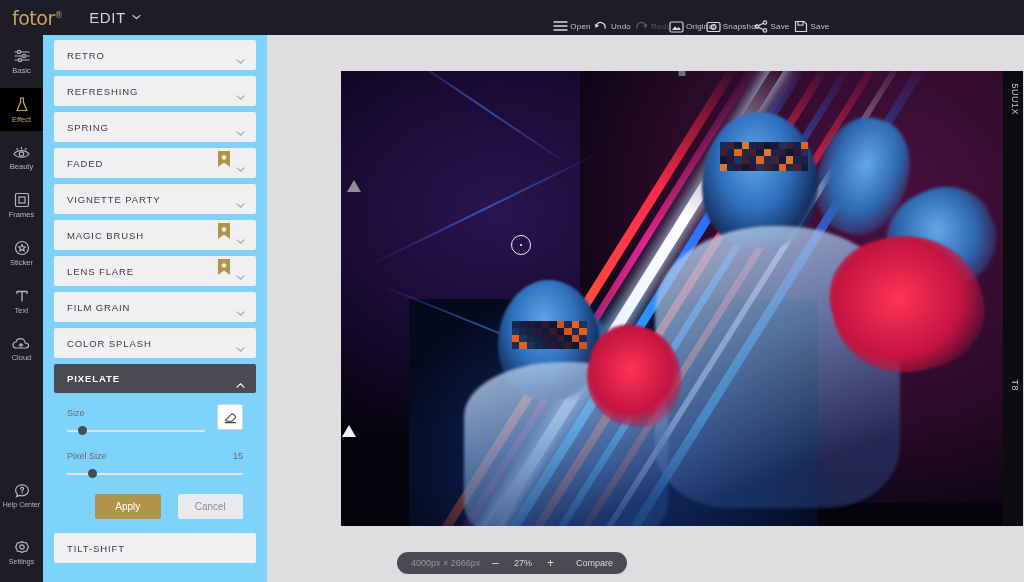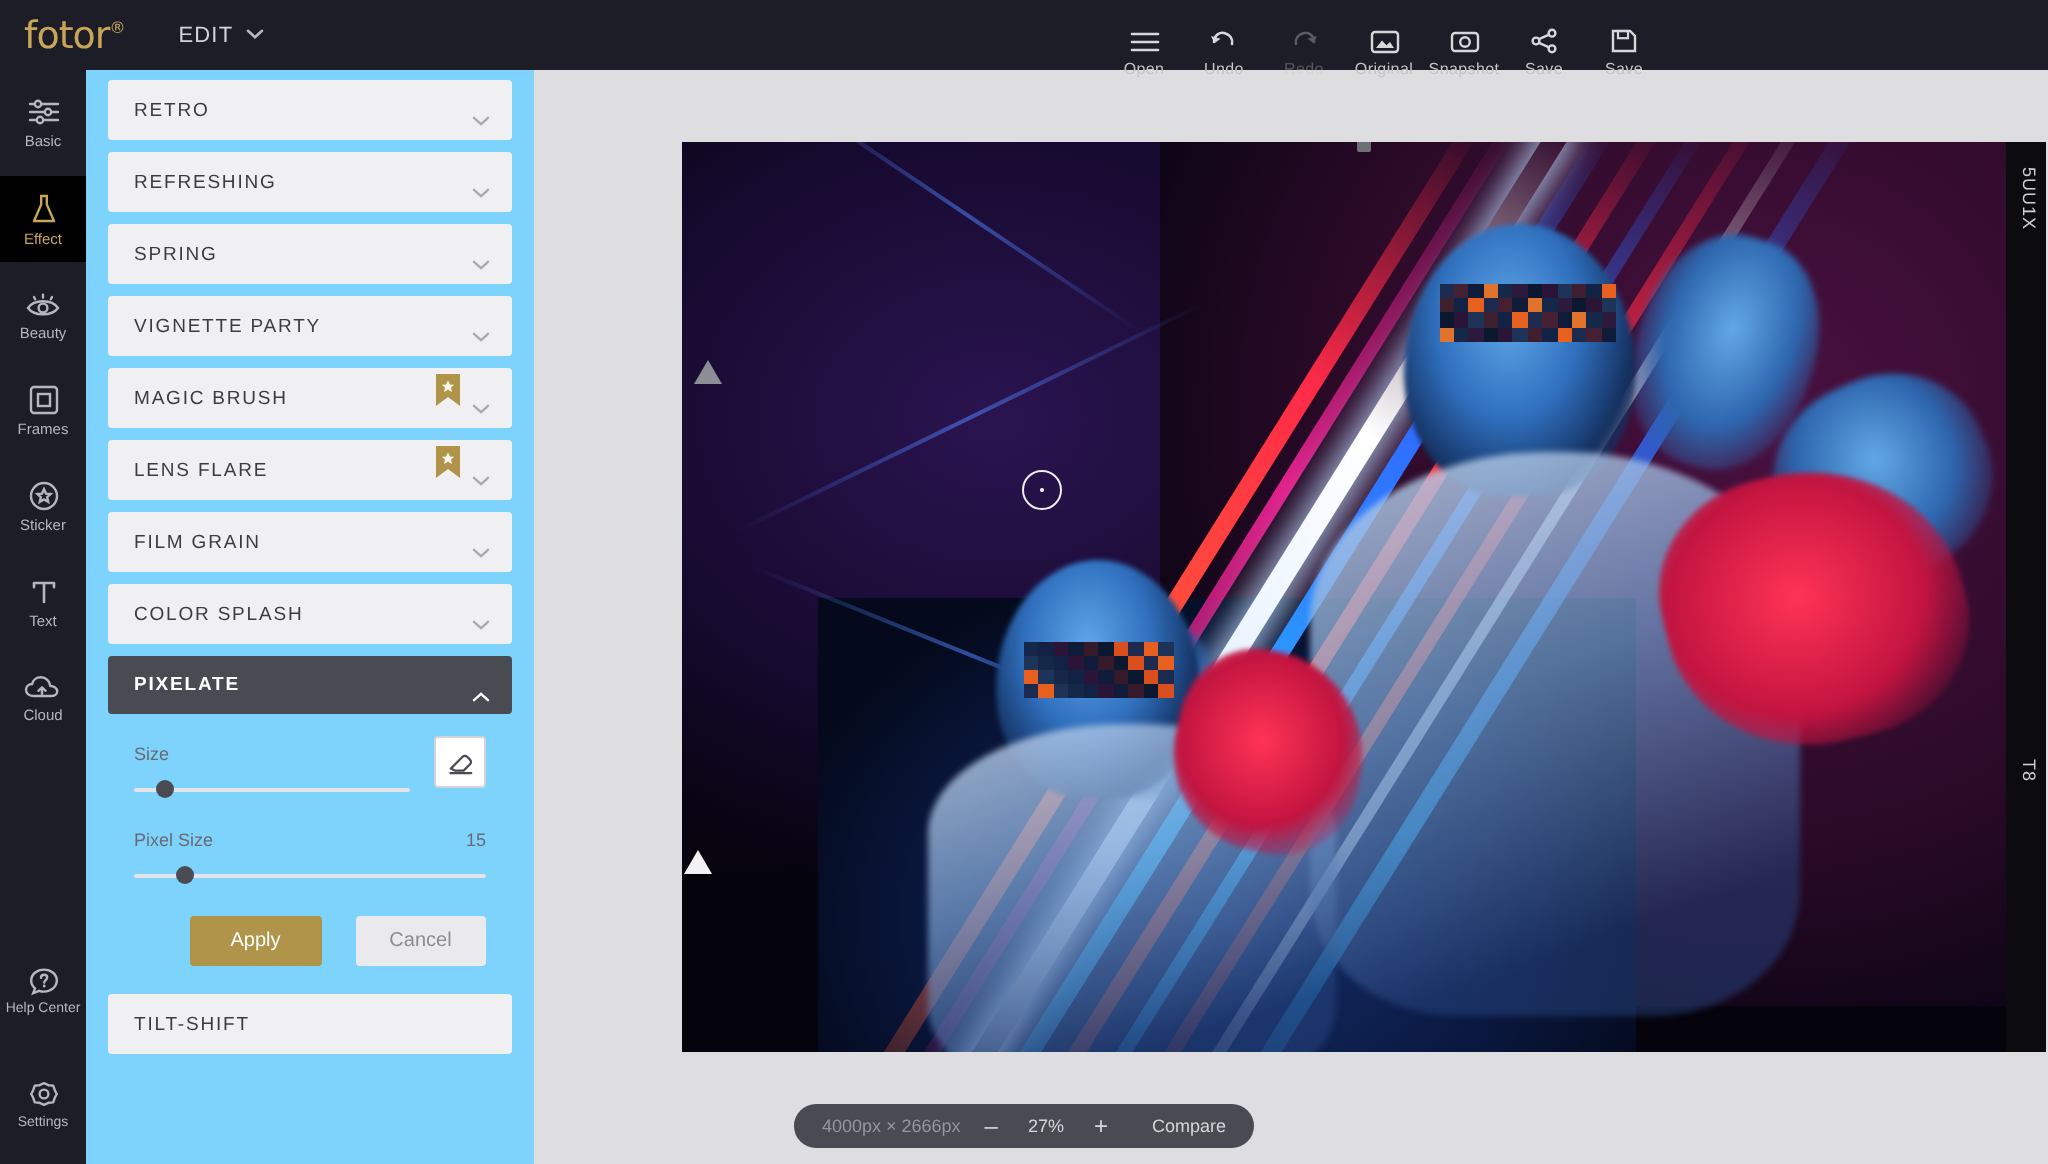--- a/index.html
+++ b/index.html
@@ -18,28 +18,28 @@
     z-index: 30;
   }
   .logo {
     margin-left: 12px; color: #c9a657; font-size: 19px;
     font-weight: normal; letter-spacing: -0.5px; position: relative;
     font-family: "DejaVu Sans", sans-serif;
   }
   .logo .reg { font-size: 8px; vertical-align: super; }
   .edit-menu {
     margin-left: 22px; display: flex; align-items: center; gap: 6px;
-    color: #d4d4d8; font-size: 11px; letter-spacing: 0.6px;
+    color: #d4d4d8; font-size: 15px; letter-spacing: 0.6px;
     padding: 3px 5px; cursor: pointer;
   }
   .edit-menu .chev { font-size: 8px; opacity: .85; }
 
   .tools { position: absolute; left: 552px; top: 0; height: 35px; display: flex; }
   .tool {
-    width: 40px; height: 52px; display: flex; flex-direction: column;
+    width: 40px; height: 52px; display: flex; flex-direction: row;
     align-items: center; justify-content: center; gap: 2px; cursor: pointer;
   }
   .tool .ic { height: 15px; display: flex; align-items: center; justify-content: center; }
   .tool .lbl { font-size: 8px; color: #c4c4c9; letter-spacing: .2px; }
   .tool.disabled .lbl, .tool.disabled .ic { opacity: .33; }
   .tool svg { display: block; }
 
   
   .rail {
     position: absolute; left: 0; top: 35px; width: 43px; height: 547px;
@@ -404,20 +404,32 @@
             </svg></span>
       </div>
 
       <div class="acc">
         <span class="name">SPRING</span>
         <span class="chev"><svg width="9" height="6" viewBox="0 0 9 6">
               <path d="M1 1.4 L4.5 4.6 L8 1.4" fill="none" stroke-width="1.2" stroke-linecap="round"></path>
             </svg></span>
       </div>
 
+      <div class="acc">
+        <span class="name">FADED</span>
+        <span class="badge">
+          <svg width="12" height="16" viewBox="0 0 12 16">
+              <path d="M0 0 H12 V16 L6 11.5 L0 16 Z" fill="#b09449"></path>
+              <path d="M6 3.2 L7 5.2 L9.1 5.4 L7.5 6.9 L8 9 L6 7.9 L4 9 L4.5 6.9 L2.9 5.4 L5 5.2 Z" fill="#fdf8ec"></path>
+            </svg>
+        </span>
+        <span class="chev"><svg width="9" height="6" viewBox="0 0 9 6">
+              <path d="M1 1.4 L4.5 4.6 L8 1.4" fill="none" stroke-width="1.2" stroke-linecap="round"></path>
+            </svg></span>
+      </div>
 
       <div class="acc">
         <span class="name">VIGNETTE PARTY</span>
         <span class="chev"><svg width="9" height="6" viewBox="0 0 9 6">
               <path d="M1 1.4 L4.5 4.6 L8 1.4" fill="none" stroke-width="1.2" stroke-linecap="round"></path>
             </svg></span>
       </div>
 
       <div class="acc">
         <span class="name">MAGIC BRUSH</span>

